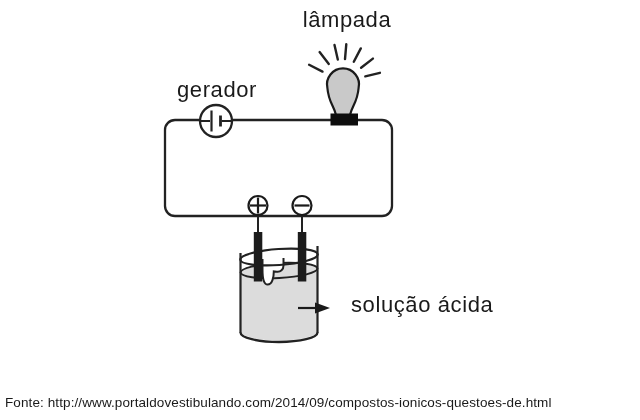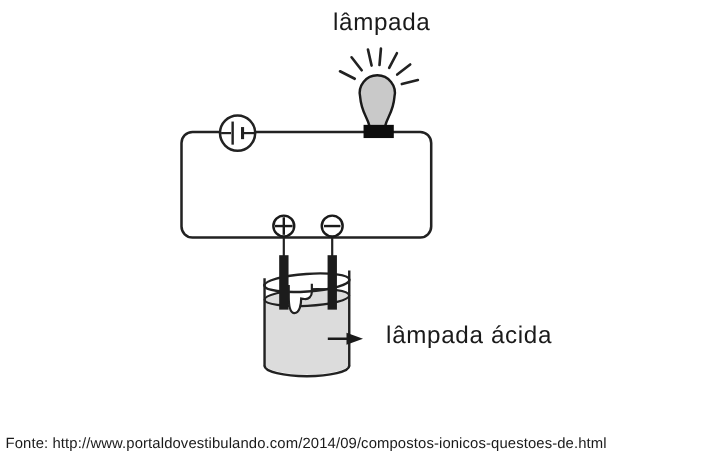--- a/index.html
+++ b/index.html
@@ -78,17 +78,18 @@
       </g>
       <g>
         <circle cx="302" cy="205.5" r="9.5" fill="#ffffff" stroke="#1a1a1a" stroke-width="2.2"></circle>
         <line x1="294.5" y1="205.5" x2="309.5" y2="205.5" stroke="#1a1a1a" stroke-width="2.2"></line>
       </g>
     </g>
   </svg>
 
   <div class="lbl lbl-big lbl-center" id="lamp-label">lâmpada</div>
 
+  <div class="lbl lbl-big lbl-center" id="generator-label">gerador</div>
 
-  <div class="lbl lbl-big" id="solution-label">lâmpada ácida</div>
+  <div class="lbl lbl-big" id="solution-label">solução ácida</div>
 
   <div class="lbl" id="source-label">Fonte: http://www.portaldovestibulando.com/2014/09/compostos-ionicos-questoes-de.html</div>
 </div>
 
 </body></html>

